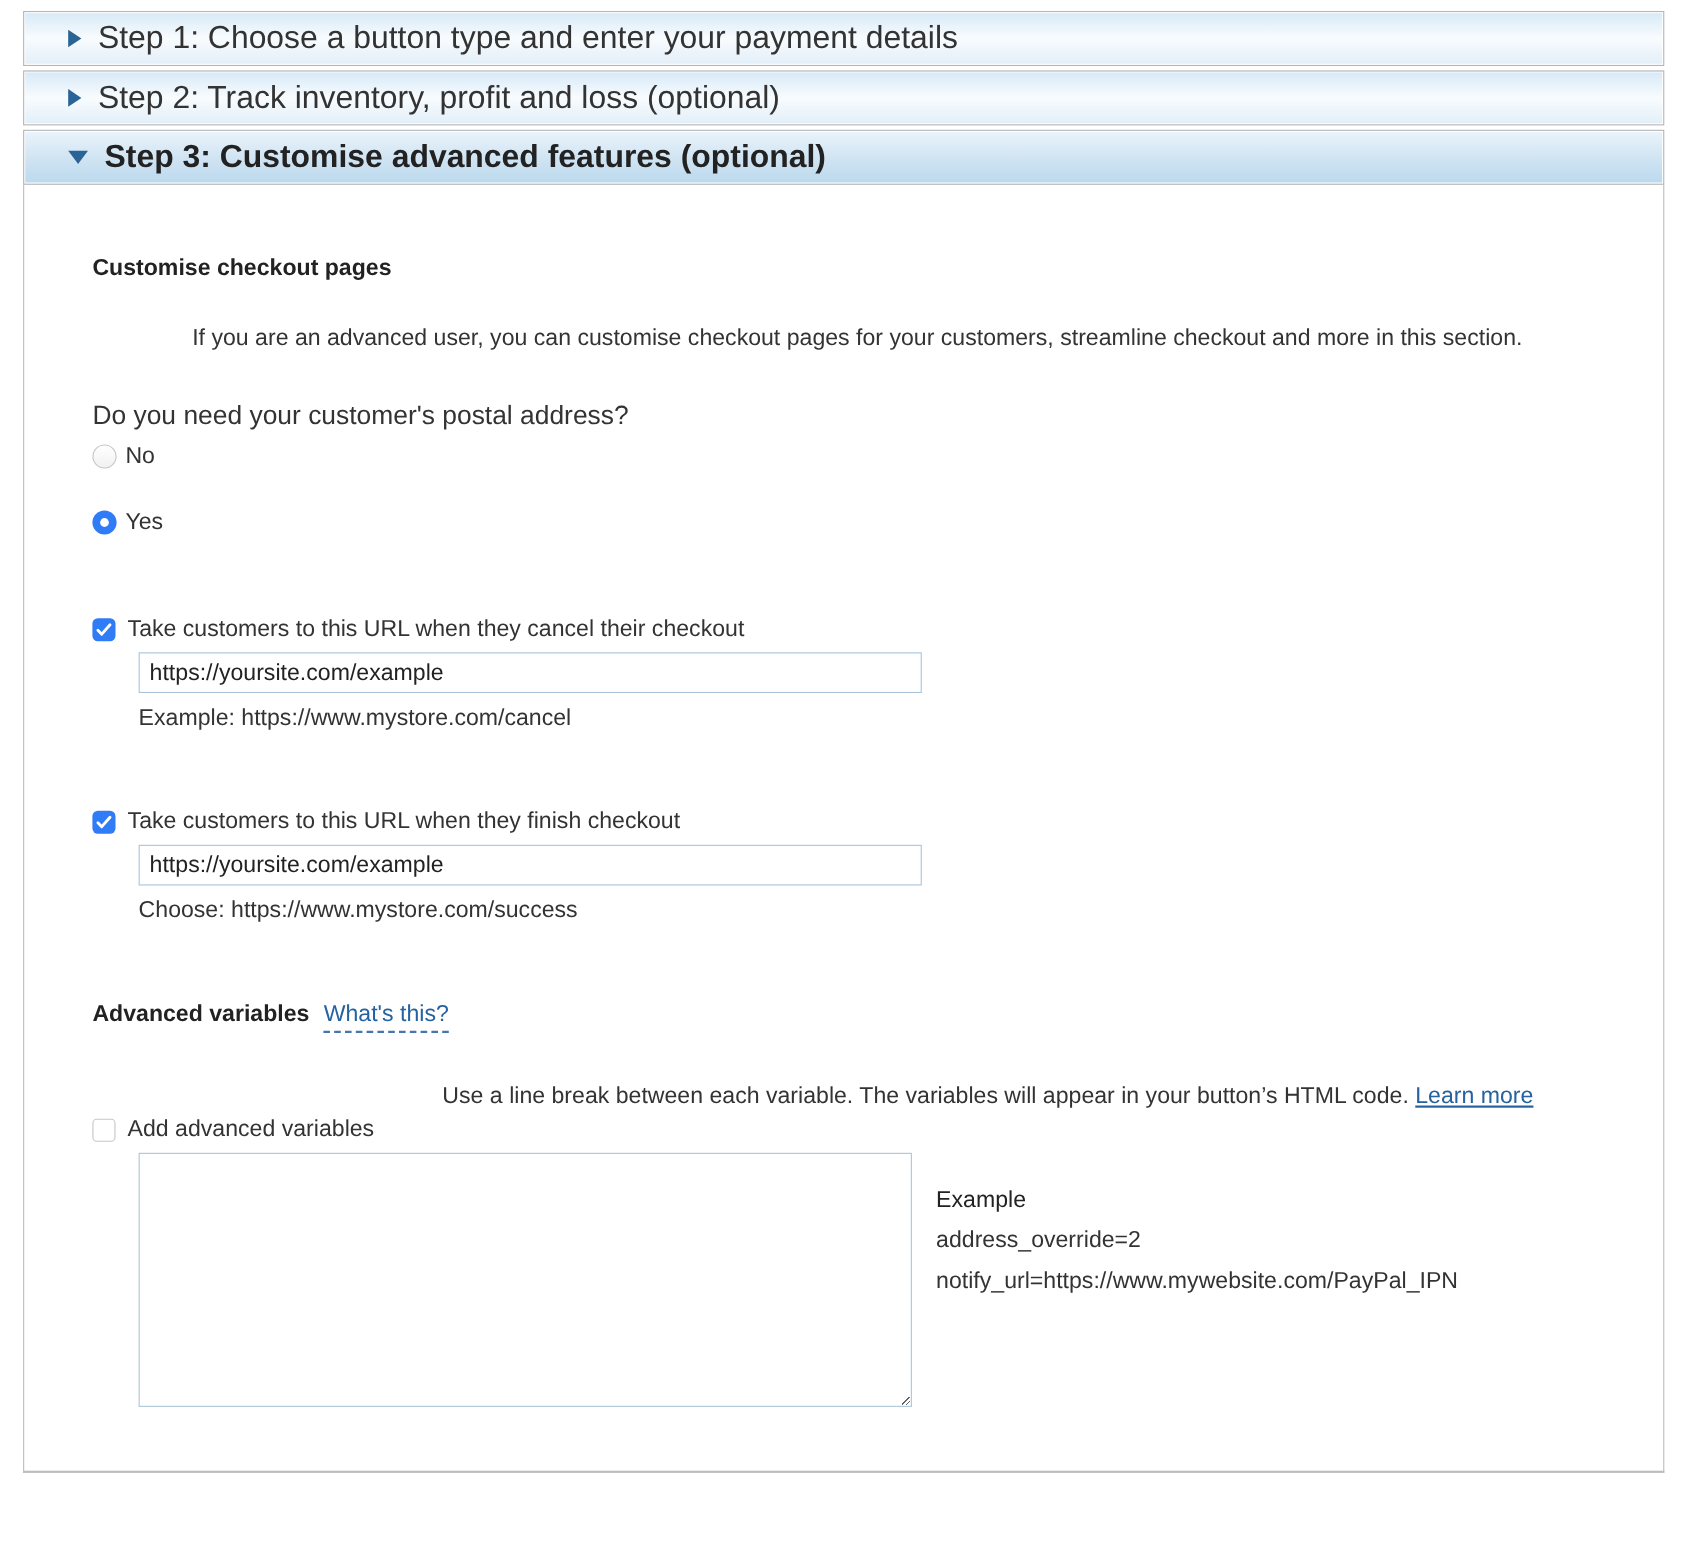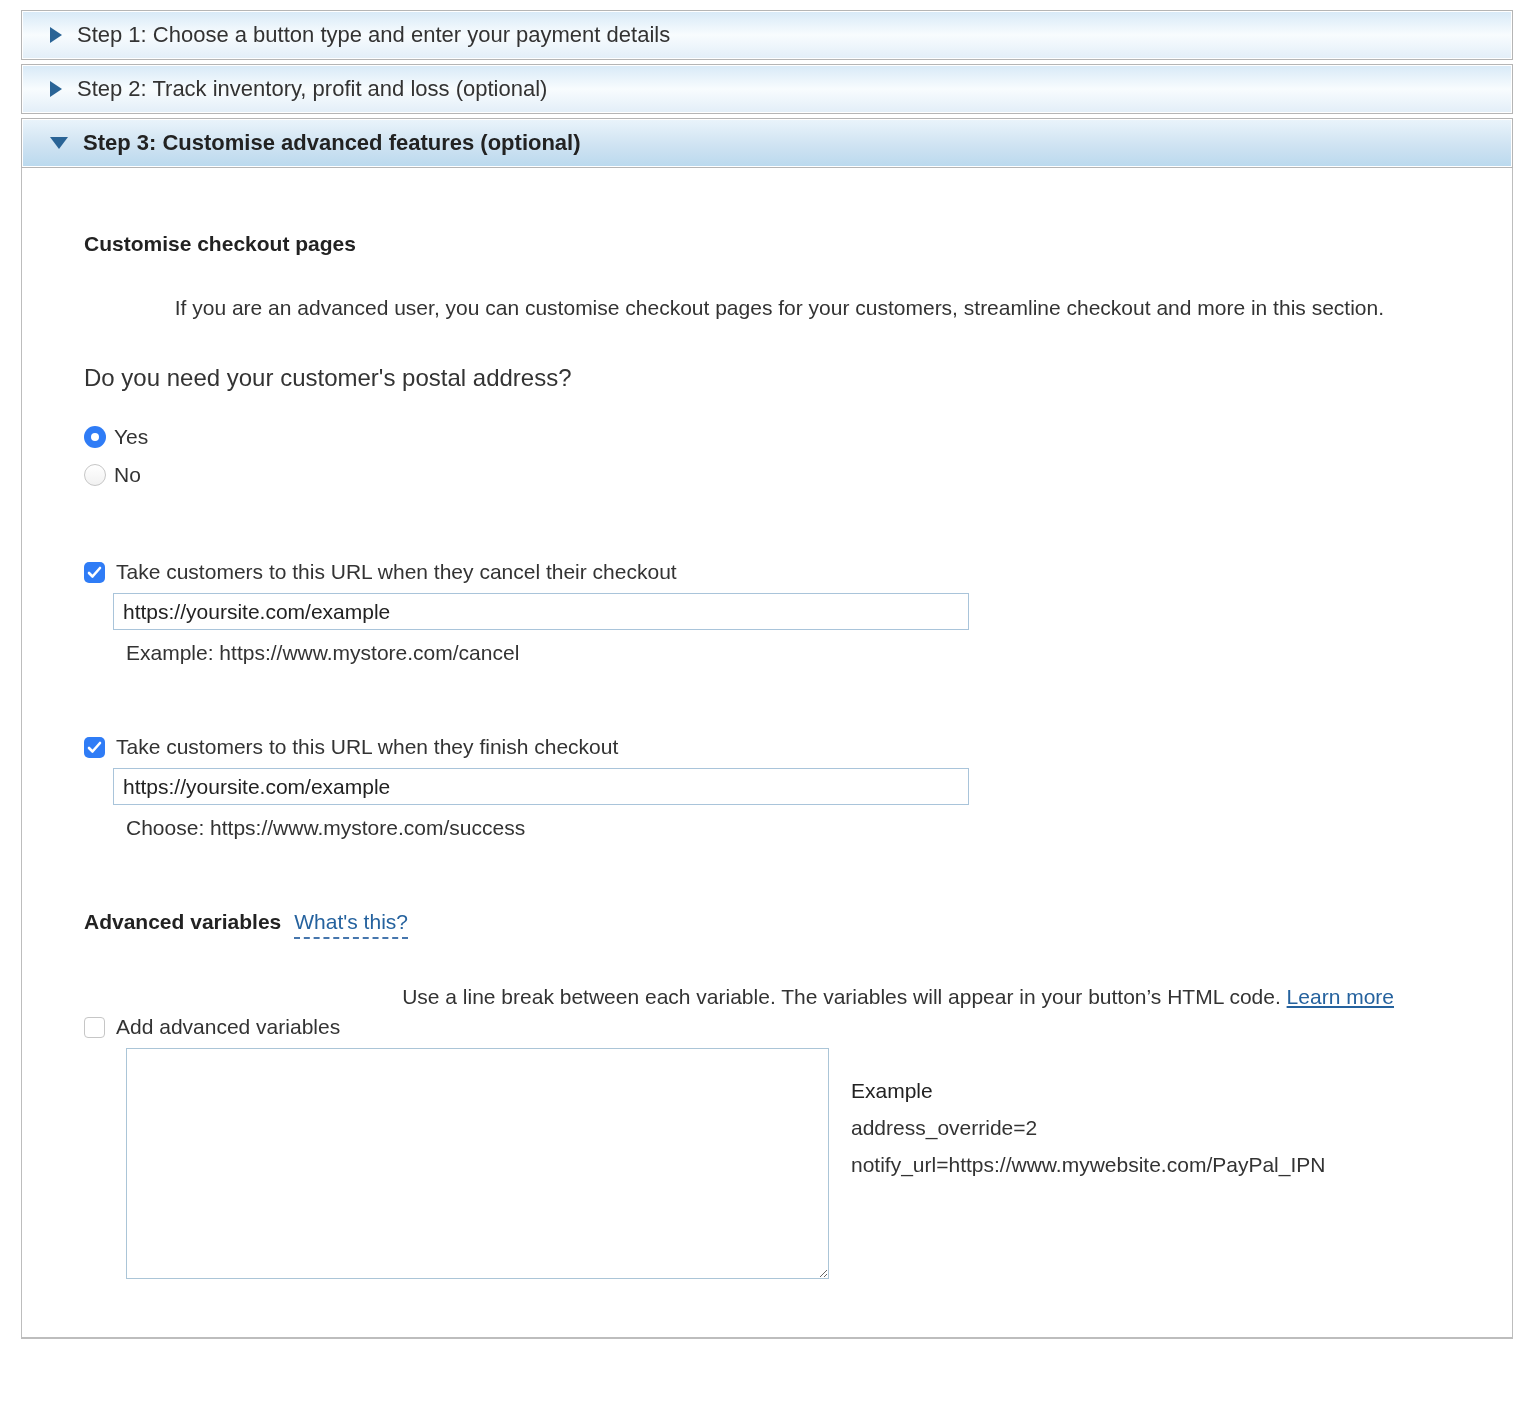--- a/index.html
+++ b/index.html
@@ -11,25 +11,25 @@
     width: 1534px;
   }
 
   
   .step {
     height: 50px;
     display: flex;
     align-items: center;
     gap: 15px;
     border: 1px solid #b5b5b5;
-    padding: 0 0 0 28px;
+    padding: 0 0 0 40px;
     margin-bottom: 4px;
     background: linear-gradient(180deg, #d7e9f7 0%, #f8fcfe 50%, #e2eef8 100%);
     box-shadow: inset 0 0 0 1px #ffffff;
-    font-size: 22px;
+    font-size: 29px;
     color: #333333;
     cursor: pointer;
   }
   .step.expanded {
     background: linear-gradient(180deg, #eaf4fb 0%, #cfe3f2 55%, #bad9ee 100%);
     font-weight: 700;
     color: #222222;
     margin-bottom: 0;
   }
   .tri-right {
@@ -116,22 +116,22 @@
   }
   .checkbox.unchecked {
     background: #ffffff;
     border: 1px solid #c6c6c6;
     border-radius: 4px;
   }
 
   
   .url-input {
     display: block;
-    margin: 9px 0 0 29px;
-    width: 856px;
+    margin: 9px 0 0 42px;
+    width: 712px;
     height: 37px;
     border: 1px solid #a9c4da;
     font-family: inherit;
     font-size: 21px;
     color: #222222;
     padding: 0 9px;
     outline: none;
   }
   .example-line {
     margin: 11px 0 0 42px;
@@ -207,28 +207,28 @@
 </div>
 
 <div class="panel">
 
   <div class="section-title">Customise checkout pages</div>
 
   <div class="para">If you are an advanced user, you can customise checkout pages for your customers, streamline checkout and more in this section.</div>
 
   <div class="question">Do you need your customer's postal address?</div>
 
+  <label class="radio-row">
+    <span class="radio unchecked"></span>
+    <span>No</span>
+  </label>
+
   <label class="radio-row first">
     <span class="radio checked"></span>
     <span>Yes</span>
-  </label>
-
-  <label class="radio-row">
-    <span class="radio unchecked"></span>
-    <span>No</span>
   </label>
 
   <label class="check-row gap-block">
     <span class="checkbox checked">
       <svg width="15" height="13" viewBox="0 0 15 13">
         <polyline points="2,7 5.5,10.5 13,2" fill="none" stroke="#ffffff" stroke-width="2.6" stroke-linecap="round" stroke-linejoin="round"></polyline>
       </svg>
     </span>
     <span>Take customers to this URL when they cancel their checkout</span>
   </label>

